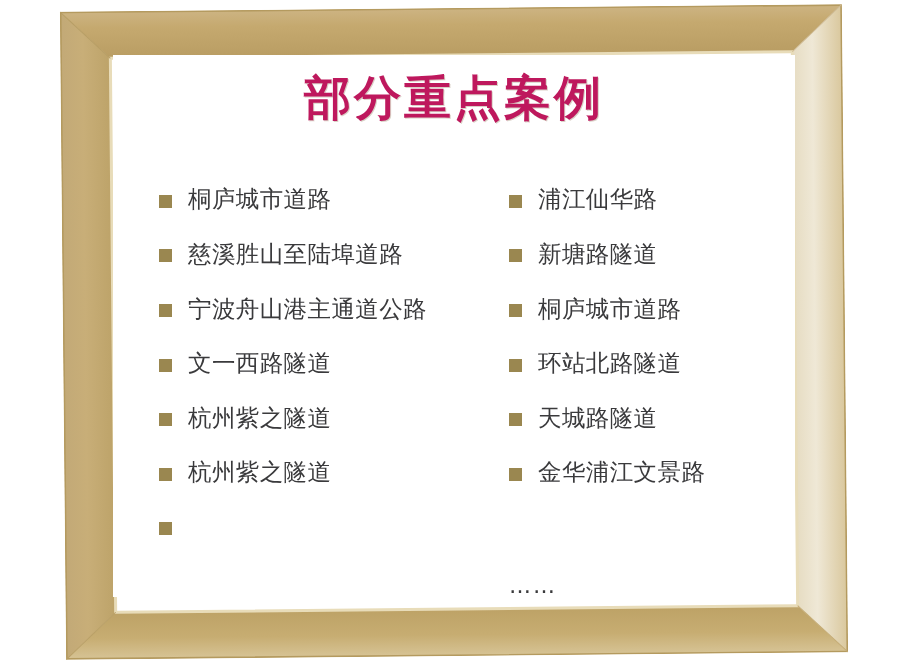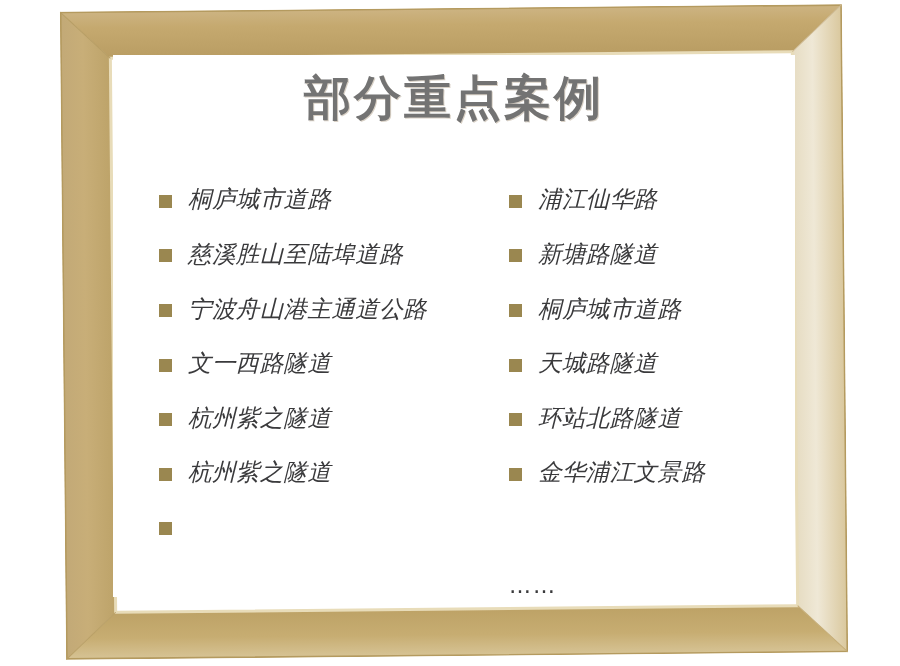--- a/index.html
+++ b/index.html
@@ -41,21 +41,21 @@
   
   .title{
     position:absolute;
     left:0; right:0;
     top:18px;
     text-align:center;
     font-size:47px;
     line-height:1.05;
     font-weight:bold;
     letter-spacing:3px;
-    color:#737373;
+    color:#be185d;
     text-shadow:1px 1px 0 rgba(120,88,50,.28);
     white-space:nowrap;
   }
 
   
   .columns{
     position:absolute;
     left:0; top:118px;
     width:682px;
   }
@@ -63,21 +63,20 @@
     position:absolute;
     top:0;
   }
   .col-left{ left:46px; width:360px; }
   .col-right{ left:396px; width:290px;text-align:right; }
 
   .item{
     display:flex;
     align-items:center;
     height:54.6px;
-    font-style:italic;
   }
   .bullet{
     width:13px;height:13px;
     background:#9a8750;
     flex:0 0 auto;
     margin-right:16px;
     margin-top:2px;
   }
   .item-label{
     font-size:23.5px;
@@ -199,26 +198,26 @@
           <span class="item-label">新塘路隧道</span>
         </div>
 
         <div class="item">
           <span class="bullet"></span>
           <span class="item-label">桐庐城市道路</span>
         </div>
 
         <div class="item">
           <span class="bullet"></span>
+          <span class="item-label">环站北路隧道</span>
+        </div>
+
+        <div class="item">
+          <span class="bullet"></span>
           <span class="item-label">天城路隧道</span>
-        </div>
-
-        <div class="item">
-          <span class="bullet"></span>
-          <span class="item-label">环站北路隧道</span>
         </div>
 
         <div class="item">
           <span class="bullet"></span>
           <span class="item-label">金华浦江文景路</span>
         </div>
 
       </div>
 
       <div class="ellipsis">……</div>

